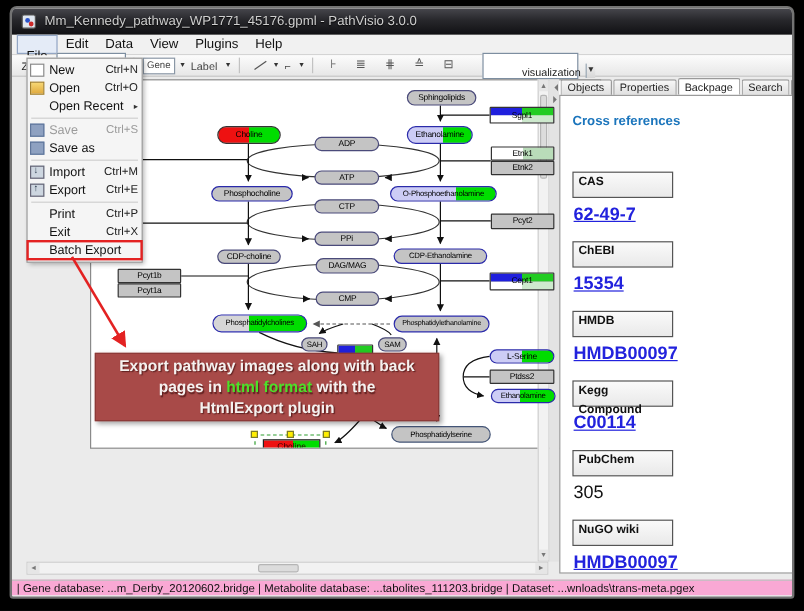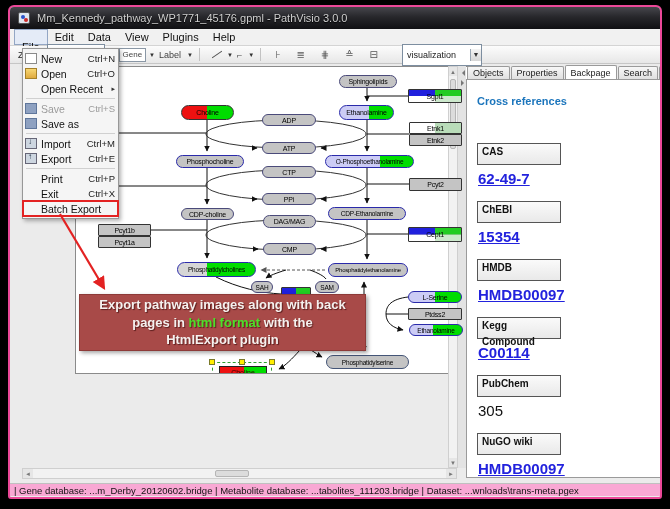--- a/index.html
+++ b/index.html
@@ -1,36 +1,36 @@
 <!DOCTYPE html>
 <html><head>
 <meta charset="utf-8">
 <style>
   html,body{margin:0;padding:0;width:670px;height:509px;overflow:hidden;background:#000;
     font-family:"Liberation Sans","DejaVu Sans",sans-serif;}
   *{box-sizing:border-box;}
   #window{position:absolute;left:8px;top:5px;width:654px;height:494px;background:#ebebeb;
-    border:2px solid #ec4899;border-radius:6px 6px 3px 3px;overflow:hidden;}
+    border:2px solid #737373;border-radius:6px 6px 3px 3px;overflow:hidden;}
   
   #titlebar{position:absolute;left:0;top:0;right:0;height:22px;
     background:linear-gradient(#46464c,#27272b 45%,#101013);display:flex;align-items:center;}
   .appicon{width:12px;height:12px;margin:0 7px 0 8px;position:relative;background:#dfe6ef;border-radius:2px;border:1px solid #555;}
   .appicon:before{content:"";position:absolute;left:2px;top:2px;width:4px;height:4px;background:#2a52c8;border-radius:50%;}
   .appicon:after{content:"";position:absolute;right:1px;bottom:1px;width:4px;height:4px;background:#cc2a2a;border-radius:50%;}
   #title-text{color:#cfcfcf;font-size:11px;white-space:nowrap;text-shadow:0 1px 1px #000;}
   
   #menubar{position:absolute;left:0;top:22px;right:0;height:17px;background:#f1f1f1;
     border-bottom:1px solid #d4d4d4;display:flex;align-items:stretch;padding-left:4px;font-size:11px;color:#111;}
   .mb-item{padding:2px 7px 0 7px;}
   .mb-item.open{background:#e4ebf7;border:1px solid #93a6c4;padding-top:11px;}
   
   #toolbar{position:absolute;left:0;top:39px;right:0;height:18px;background:linear-gradient(#fcfcfc,#e7e7e7);
     border-bottom:1px solid #c6c6c6;display:flex;align-items:center;font-size:9px;color:#222;padding-left:8px;}
   .tb-label{margin-right:3px;}
-  .combo{background:#fff;border:1px solid #7d8ea0;height:22px;display:flex;align-items:center;font-size:9px;}
+  .combo{background:#fff;border:1px solid #7d8ea0;height:22px;display:flex;align-items:flex-end;font-size:9px;padding-left:28px;}
   .combo .cv{padding:0 4px;flex:1;white-space:nowrap;}
   .combo .carrow{width:11px;height:12px;background:linear-gradient(#f4f4f4,#d6d6d6);border-left:1px solid #9aa7b4;
     font-size:7px;display:flex;align-items:center;justify-content:center;color:#333;}
   #zoom-combo{width:58px;}
   #vis-combo{width:80px;margin-left:16px;}
   .tb-sep{width:1px;height:13px;background:#c2c2c2;margin:0 6px;}
   .tbtn{height:14px;display:flex;align-items:center;padding:0 3px;margin:0 1px;color:#444;}
   .tbtn.boxed{border:1px solid #8a97a5;background:#fff;font-size:8px;}
   .dd{font-size:6px;margin-left:2px;color:#333;}
   .icbtn{font-size:10px;color:#555;margin:0 5px;}

